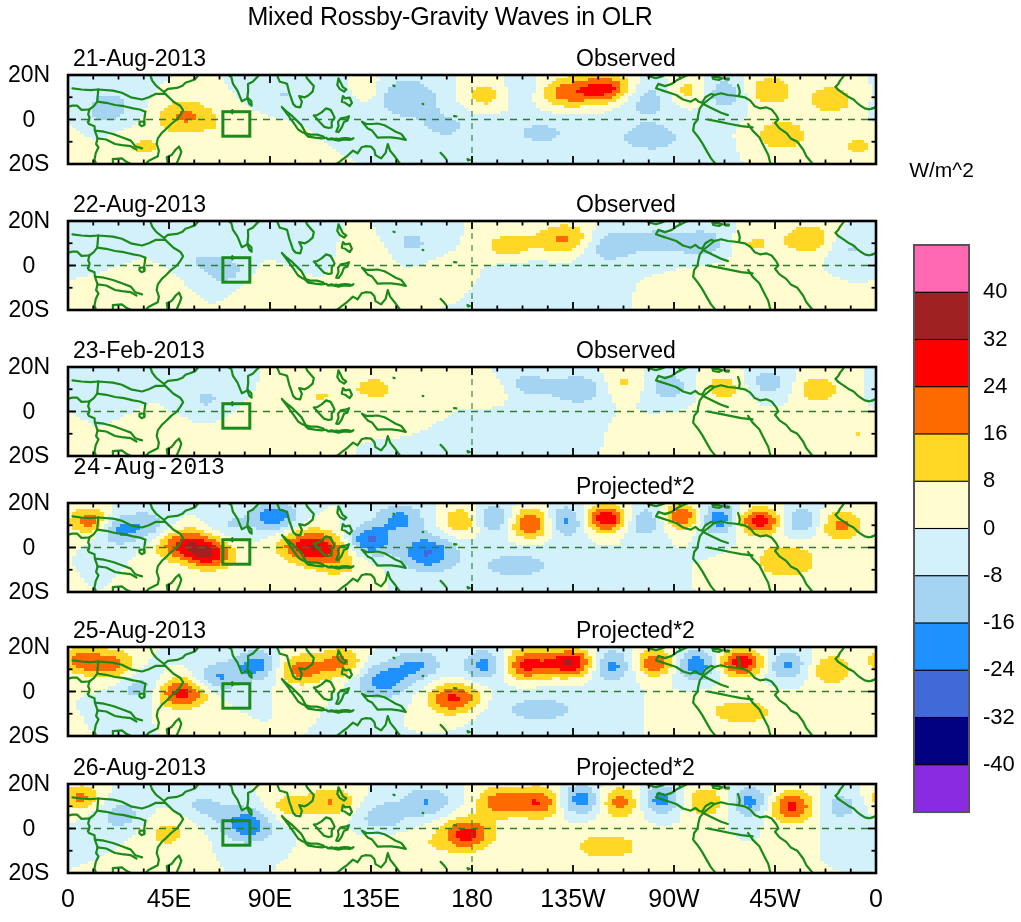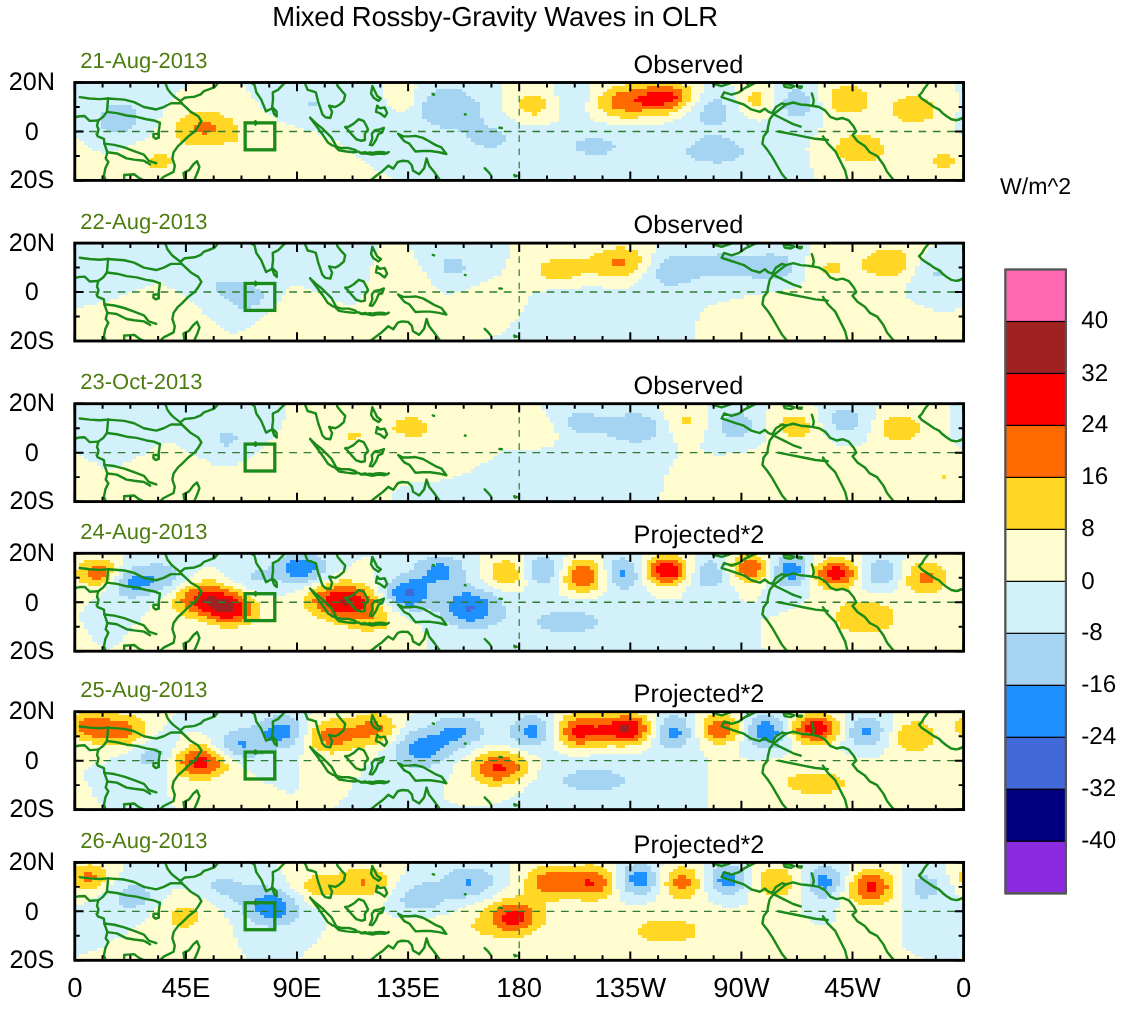--- a/index.html
+++ b/index.html
@@ -27,22 +27,22 @@
     top: 2px;
     width: 900px;
     text-align: center;
     font-size: 25px;
     letter-spacing: -0.2px;
     color: #000;
     white-space: nowrap;
   }
   .panel-date {
     position: absolute;
-    font-size: 20px;
-    color: #4d7c0f;
+    font-size: 23px;
+    color: #000000;
     white-space: nowrap;
   }
   .panel-kind {
     position: absolute;
     font-size: 23px;
     color: #000;
     white-space: nowrap;
     text-align: left;
   }
   .ylabel {
@@ -399,21 +399,21 @@
             <line y1="243.25" y2="243.25" x1="876" x2="871.5"></line>
             <line y1="265.5" y2="265.5" x1="68" x2="76"></line>
             <line y1="265.5" y2="265.5" x1="876" x2="868"></line>
             <line y1="287.75" y2="287.75" x1="68" x2="72.5"></line>
             <line y1="287.75" y2="287.75" x1="876" x2="871.5"></line>
             <line y1="310" y2="310" x1="68" x2="76"></line>
             <line y1="310" y2="310" x1="876" x2="868"></line>
           </g>
         </g>
       </svg>
-      <div class="panel-date" style="left: 73px; top: 337px;">23-Oct-2013</div>
+      <div class="panel-date" style="left: 73px; top: 337px;">23-Feb-2013</div>
       <div class="panel-kind" style="left: 576px; width: 300px; top: 337px;">Observed</div>
       <div class="ylabel" style="left: 0px; width: 58px; top: 353px;">20N</div>
       <div class="ylabel" style="left: 0px; width: 58px; top: 397.5px;">0</div>
       <div class="ylabel" style="left: 0px; width: 58px; top: 442px;">20S</div>
       <svg width="1021" height="113" class="map-frame" style="left: 0px; top: 355px;">
         <g transform="translate(0,-355)">
           <defs>
             <clipPath id="clip2">
               <rect x="68" y="367" width="808" height="89"></rect>
             </clipPath>
@@ -558,21 +558,21 @@
             <line y1="389.25" y2="389.25" x1="876" x2="871.5"></line>
             <line y1="411.5" y2="411.5" x1="68" x2="76"></line>
             <line y1="411.5" y2="411.5" x1="876" x2="868"></line>
             <line y1="433.75" y2="433.75" x1="68" x2="72.5"></line>
             <line y1="433.75" y2="433.75" x1="876" x2="871.5"></line>
             <line y1="456" y2="456" x1="68" x2="76"></line>
             <line y1="456" y2="456" x1="876" x2="868"></line>
           </g>
         </g>
       </svg>
-      <div class="panel-date" style="left: 73px; top: 473px;">24-Aug-2013</div>
+      <div class="panel-date" style="left: 73px; top: 455px; font-family: Liberation Mono, monospace;">24-Aug-2013</div>
       <div class="panel-kind" style="left: 576px; width: 300px; top: 473px;">Projected*2</div>
       <div class="ylabel" style="left: 0px; width: 58px; top: 489px;">20N</div>
       <div class="ylabel" style="left: 0px; width: 58px; top: 533.5px;">0</div>
       <div class="ylabel" style="left: 0px; width: 58px; top: 578px;">20S</div>
       <svg width="1021" height="113" class="map-frame" style="left: 0px; top: 491px;">
         <g transform="translate(0,-491)">
           <defs>
             <clipPath id="clip3">
               <rect x="68" y="503" width="808" height="89"></rect>
             </clipPath>

